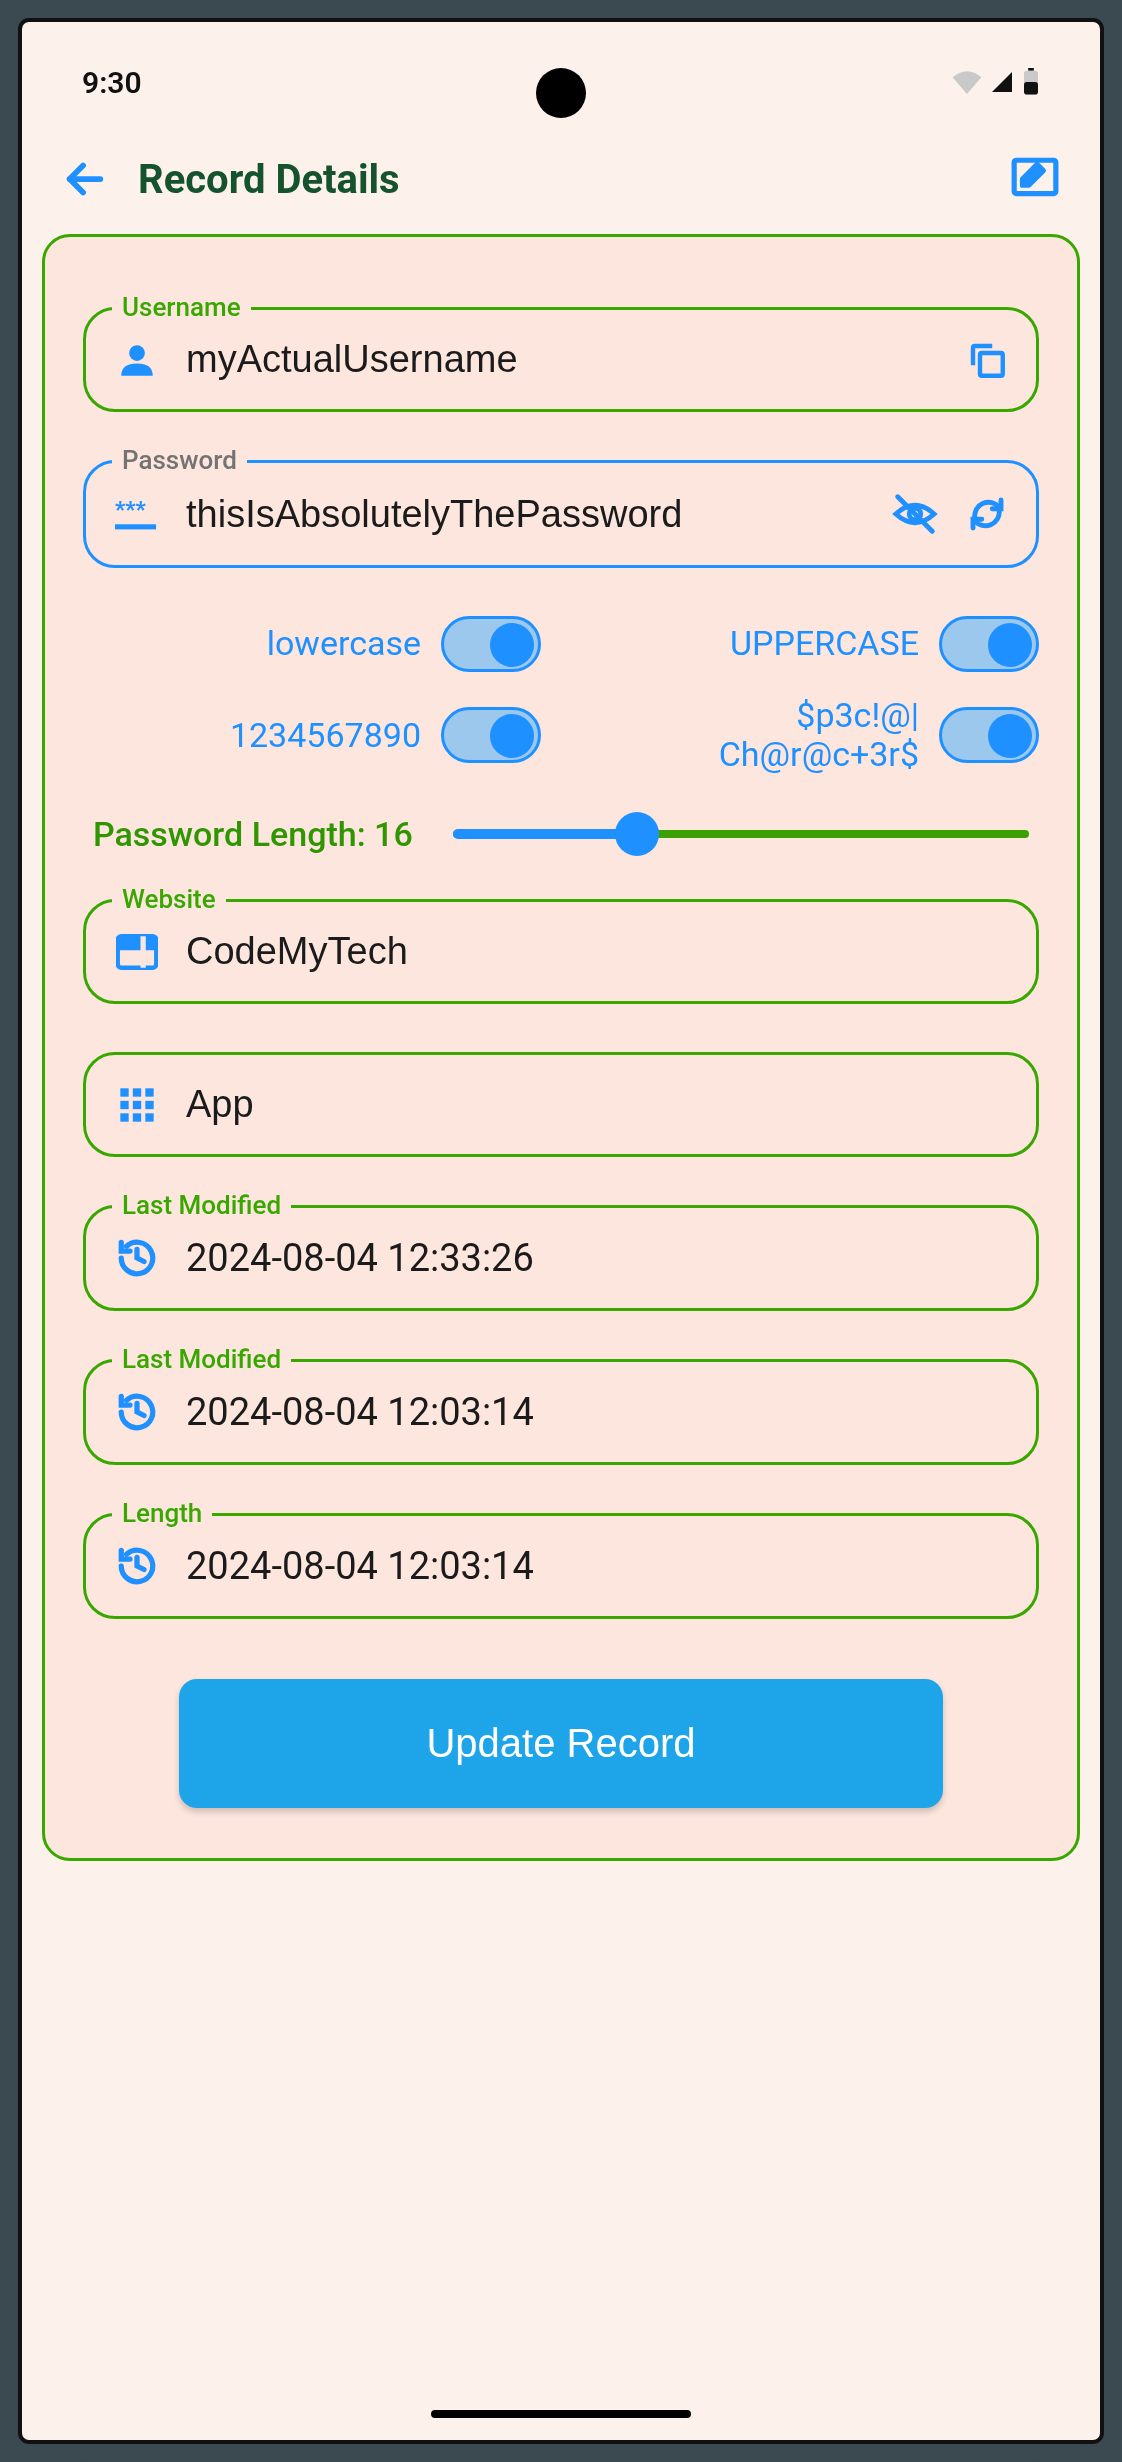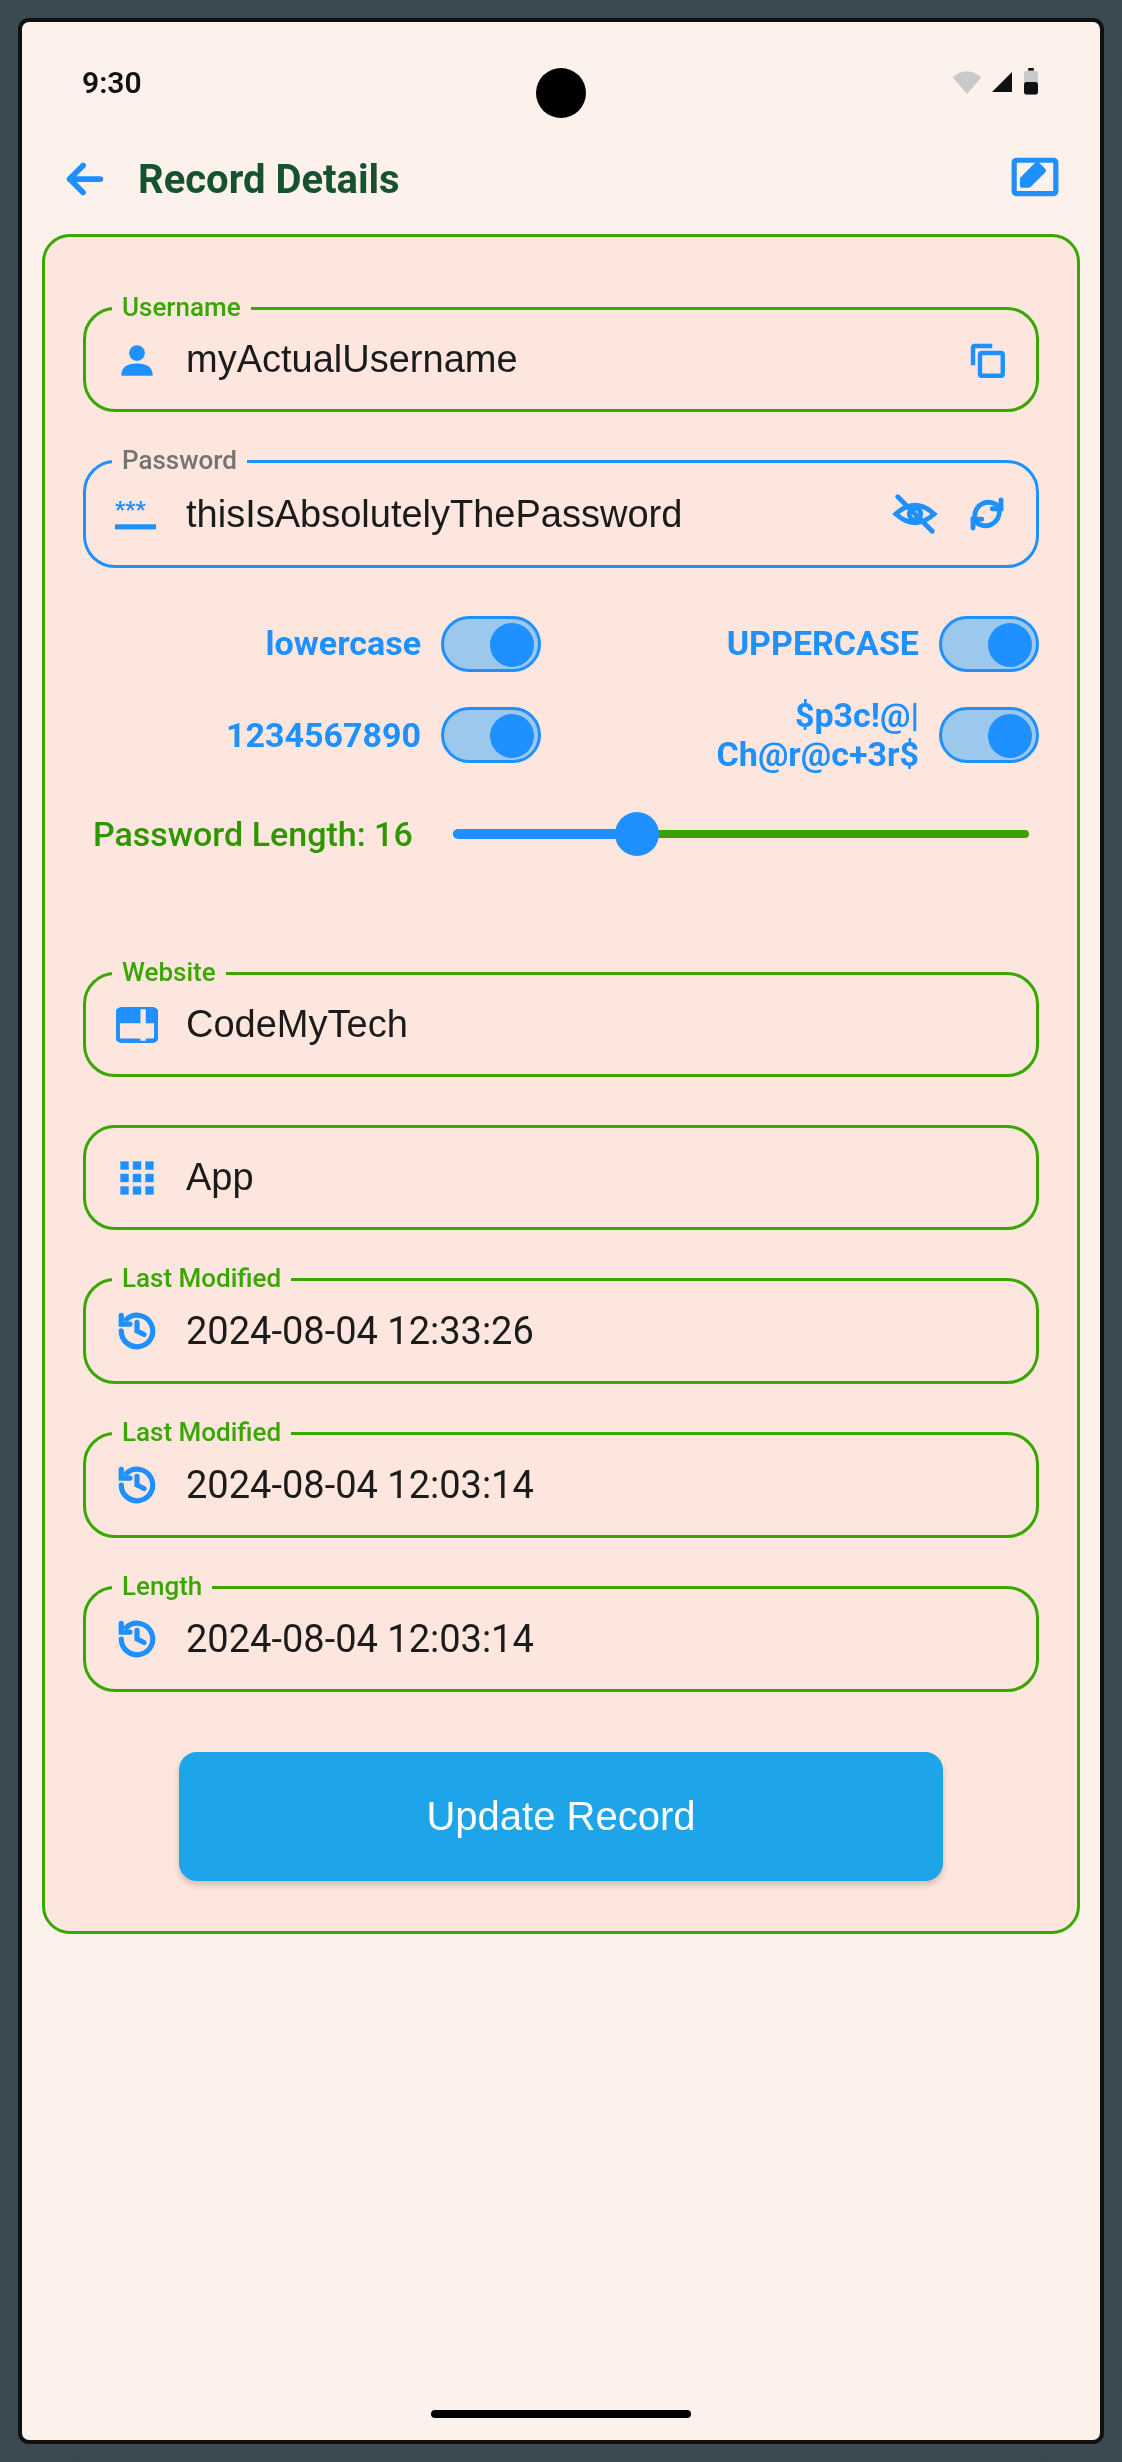--- a/index.html
+++ b/index.html
@@ -108,21 +108,21 @@
   }
   .toggle-row {
     display:flex;
     align-items:center;
     justify-content:flex-end;
     gap: 20px;
   }
   .toggle-label {
     color:#1e90ff;
     font-size: 34px;
-    font-weight:700;
+    font-weight:400;
     text-align:right;
     line-height:1.15;
   }
   .switch {
     width: 100px; height: 56px;
     border-radius: 30px;
     background:#9bc8ec;
     border:3px solid #1e90ff;
     position:relative;
     flex-shrink:0;
@@ -133,21 +133,21 @@
     right:4px; top:4px;
     width:44px; height:44px;
     border-radius:50%;
     background:#1e90ff;
   }
 
   .length-row {
     display:flex;
     align-items:center;
     gap: 40px;
-    margin-bottom: 118px;
+    margin-bottom: 45px;
     padding: 0 10px;
   }
   .length-label {
     color:#2f9500;
     font-size: 34px;
     font-weight:500;
     white-space:nowrap;
   }
   .slider {
     flex:1;

